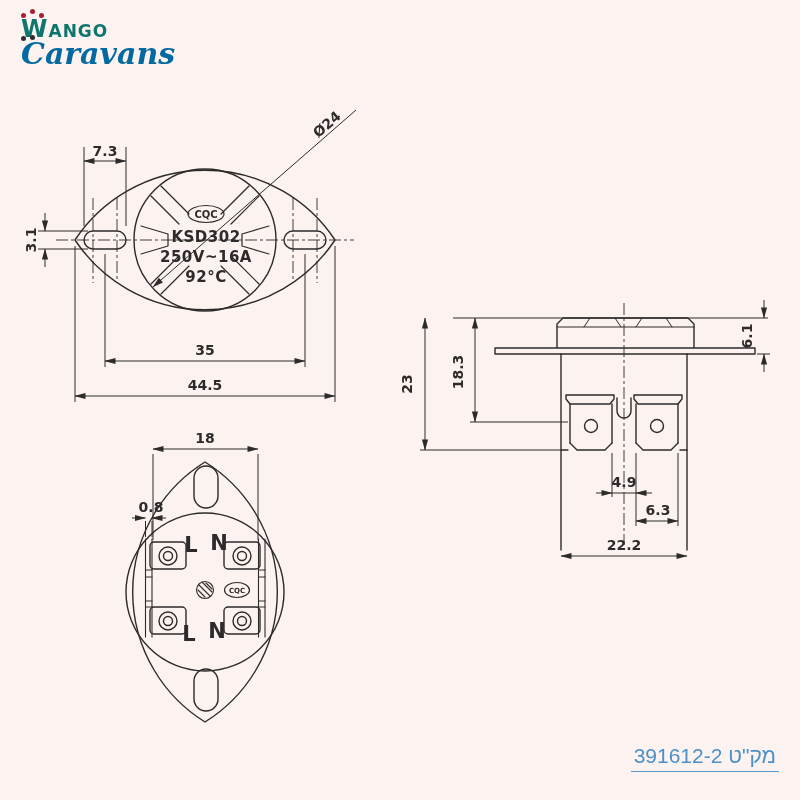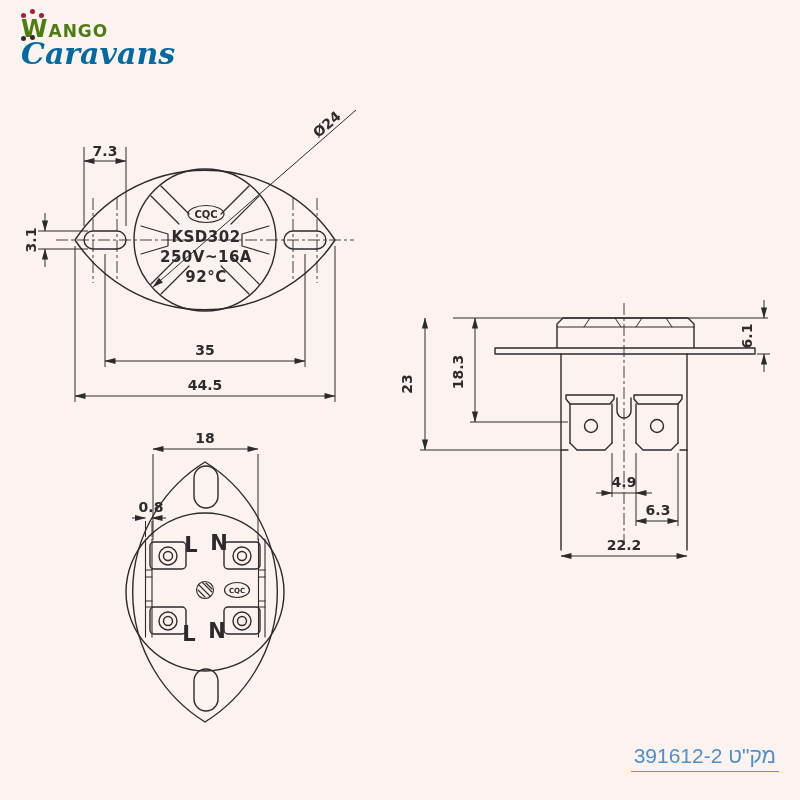--- a/index.html
+++ b/index.html
@@ -4,21 +4,21 @@
 <style>
   html,body{margin:0;padding:0;}
   #canvas{
     position:relative;width:800px;height:800px;
     background:#fcf3f0;overflow:hidden;
     font-family:"Liberation Sans",sans-serif;
   }
   
   .logo{position:absolute;left:21px;top:17px;line-height:1;}
   .logo-line1{
-    position:relative;color:#4d7c0f;font-weight:800;
+    position:relative;color:#0f766e;font-weight:800;
     font-size:24px;font-variant:small-caps;letter-spacing:1px;
     font-family:"DejaVu Sans",sans-serif;
   }
   .logo-line2{
     position:relative;color:#0369a1;font-weight:700;font-style:italic;
     font-size:30px;margin-top:-2px;letter-spacing:0px;
     font-family:"DejaVu Serif",serif;
   }
   .dot{position:absolute;border-radius:50%;display:block;}
   .crown-dot{width:5px;height:5px;background:#a61e32;}

